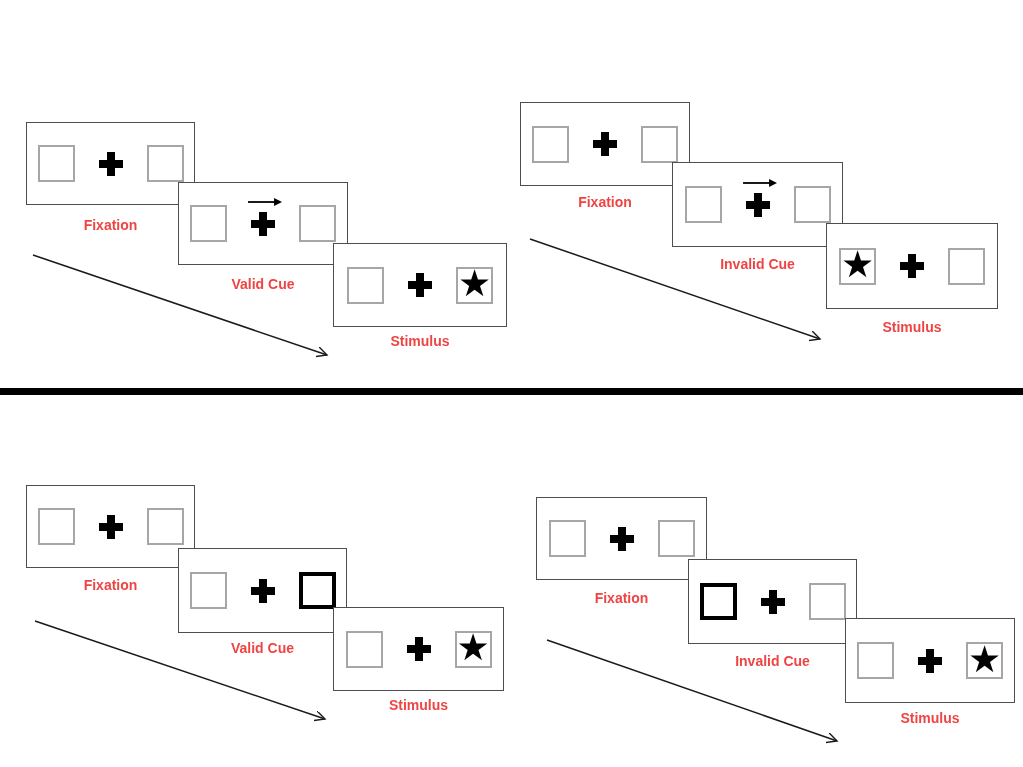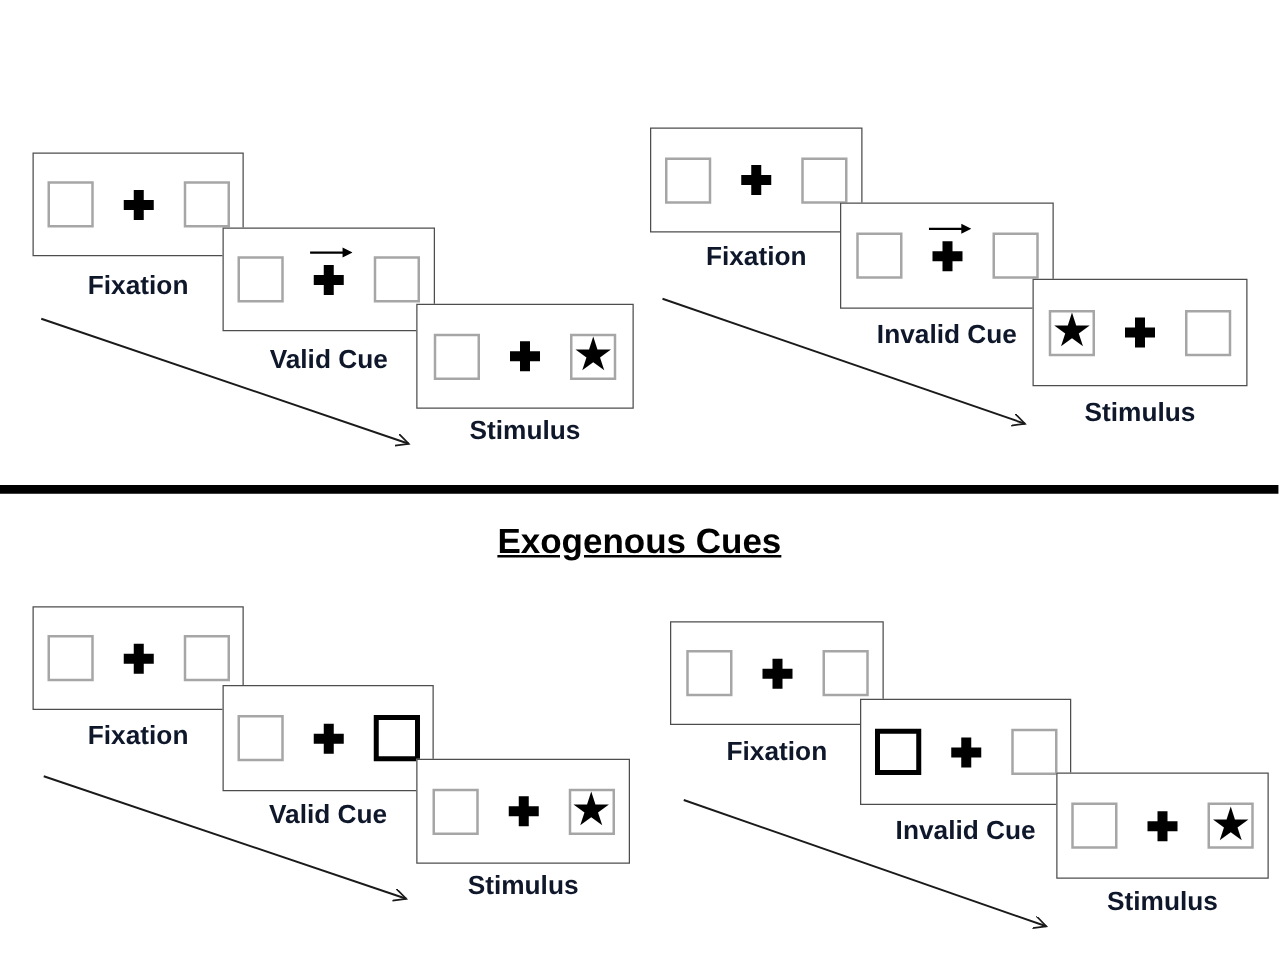--- a/index.html
+++ b/index.html
@@ -26,31 +26,30 @@
   }
   .box.cuebold{border:4px solid #000;}
   .star{font-size:37px;line-height:1;color:#000;margin-top:-3px;
         font-family:"DejaVu Sans",sans-serif;}
   .crosswrap{position:relative;width:24px;height:24px;}
   .cross{position:absolute;left:0;top:0;width:24px;height:24px;}
   .cross::before{content:"";position:absolute;left:8px;top:0;width:8px;height:24px;background:#000;}
   .cross::after{content:"";position:absolute;top:8px;left:0;width:24px;height:8px;background:#000;}
   .cuearrow{position:absolute;top:-15px;left:50%;transform:translateX(-44%);}
   .steplabel{
-    position:absolute;text-align:center;font-weight:bold;font-size:21px;
-    color:#0f172a;white-space:nowrap;
+    position:absolute;text-align:center;font-weight:bold;font-size:14px;
+    color:#ef4444;white-space:nowrap;
   }
   .arrows{position:absolute;left:0;top:0;pointer-events:none;}
 </style>
 </head>
 <body>
 
 <div class="page">
 
-  <div class="section-title" style="top:417px;">Exogenous Cues</div>
 
   <div class="divider" style="top:388px;"></div>
 
   <svg class="arrows" width="1023" height="767">
     <defs>
       <marker id="ah" markerWidth="14" markerHeight="12" refX="10" refY="5" orient="auto" markerUnits="userSpaceOnUse">
         <path d="M0,0 L10,5 L0,10" fill="none" stroke="#1a1a1a" stroke-width="1.4"></path>
       </marker>
     </defs>
     <line x1="33" y1="255" x2="327" y2="355" stroke="#1a1a1a" stroke-width="1.5" marker-end="url(#ah)"></line>

